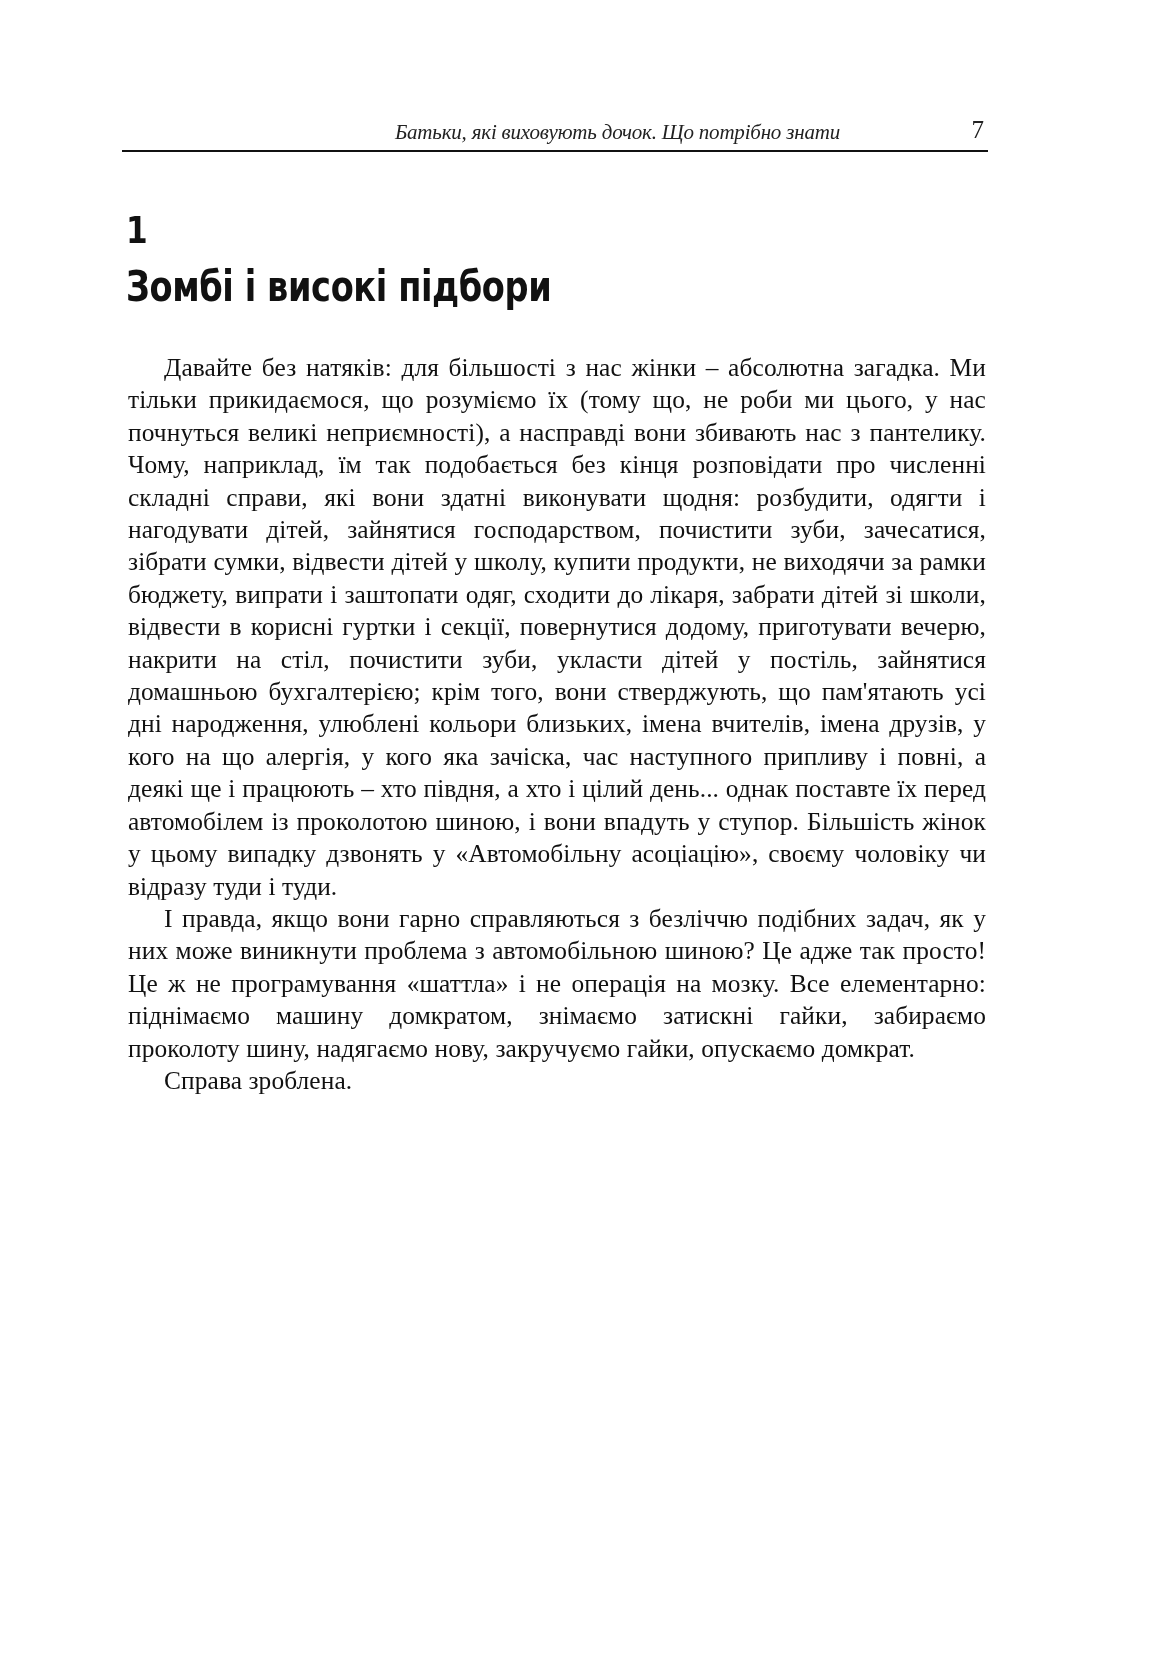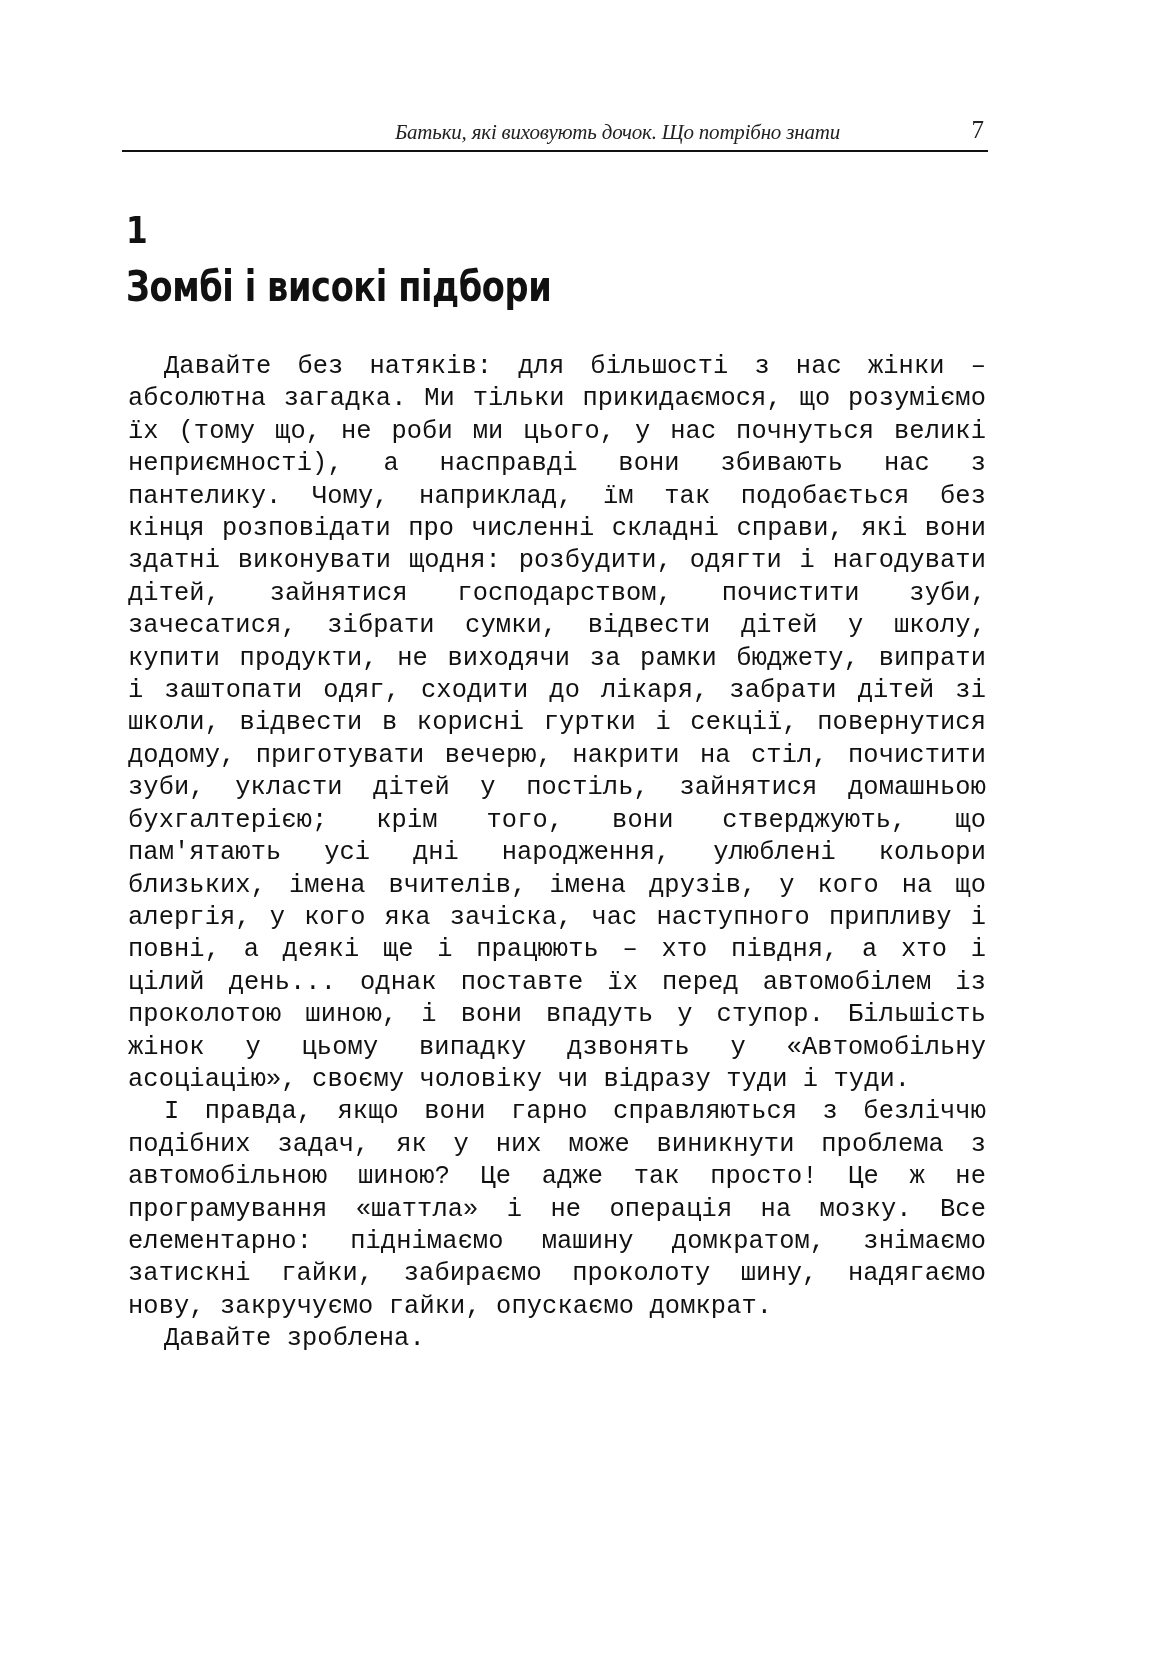--- a/index.html
+++ b/index.html
@@ -24,35 +24,35 @@
     transform: scaleX(0.82); transform-origin: left center;
   }
   .chapter-title {
     position: absolute; left: 126px; top: 262px;
     font-family: "DejaVu Sans", sans-serif; font-weight: bold; font-size: 42px;
     transform: scaleX(0.80); transform-origin: left center; white-space: nowrap;
     letter-spacing: -0.5px;
   }
   .body-text {
     position: absolute; left: 128px; top: 351px; width: 858px;
-    font-family: Liberation Mono, monospace; font-size: 25.4px; line-height: 32.4px;
+    font-family: Liberation Serif, serif; font-size: 25.4px; line-height: 32.4px;
     text-align: justify; letter-spacing: 0.1px;
   }
   .body-text p { margin: 0; text-indent: 36px; }
 </style>
 </head>
 <body>
 
 <div class="page">
   <div class="running-head">
     <span class="running-title">Батьки, які виховують дочок. Що потрібно знати</span>
     <span class="page-number">7</span>
   </div>
 
   <div class="chapter-number">1</div>
   <div class="chapter-title">Зомбі і високі підбори</div>
 
   <div class="body-text">
     <p>Давайте без натяків: для більшості з нас жінки – абсолютна загадка. Ми тільки прикидаємося, що розуміємо їх (тому що, не роби ми цього, у нас почнуться великі неприємності), а насправді вони збивають нас з пантелику. Чому, наприклад, їм так подобається без кінця розповідати про численні складні справи, які вони здатні виконувати щодня: розбудити, одягти і нагодувати дітей, зайнятися господарством, почистити зуби, зачесатися, зібрати сумки, відвести дітей у школу, купити продукти, не виходячи за рамки бюджету, випрати і заштопати одяг, сходити до лікаря, забрати дітей зі школи, відвести в корисні гуртки і секції, повернутися додому, приготувати вечерю, накрити на стіл, почистити зуби, укласти дітей у постіль, зайнятися домашньою бухгалтерією; крім того, вони стверджують, що пам'ятають усі дні народження, улюблені кольори близьких, імена вчителів, імена друзів, у кого на що алергія, у кого яка зачіска, час наступного припливу і повні, а деякі ще і працюють – хто півдня, а хто і цілий день... однак поставте їх перед автомобілем із проколотою шиною, і вони впадуть у ступор. Більшість жінок у цьому випадку дзвонять у «Автомобільну асоціацію», своєму чоловіку чи відразу туди і туди.</p>
     <p>І правда, якщо вони гарно справляються з безліччю подібних задач, як у них може виникнути проблема з автомобільною шиною? Це адже так просто! Це ж не програмування «шаттла» і не операція на мозку. Все елементарно: піднімаємо машину домкратом, знімаємо затискні гайки, забираємо проколоту шину, надягаємо нову, закручуємо гайки, опускаємо домкрат.</p>
-    <p>Давайте зроблена.</p>
+    <p>Справа зроблена.</p>
   </div>
 </div>
 
 </body></html>

